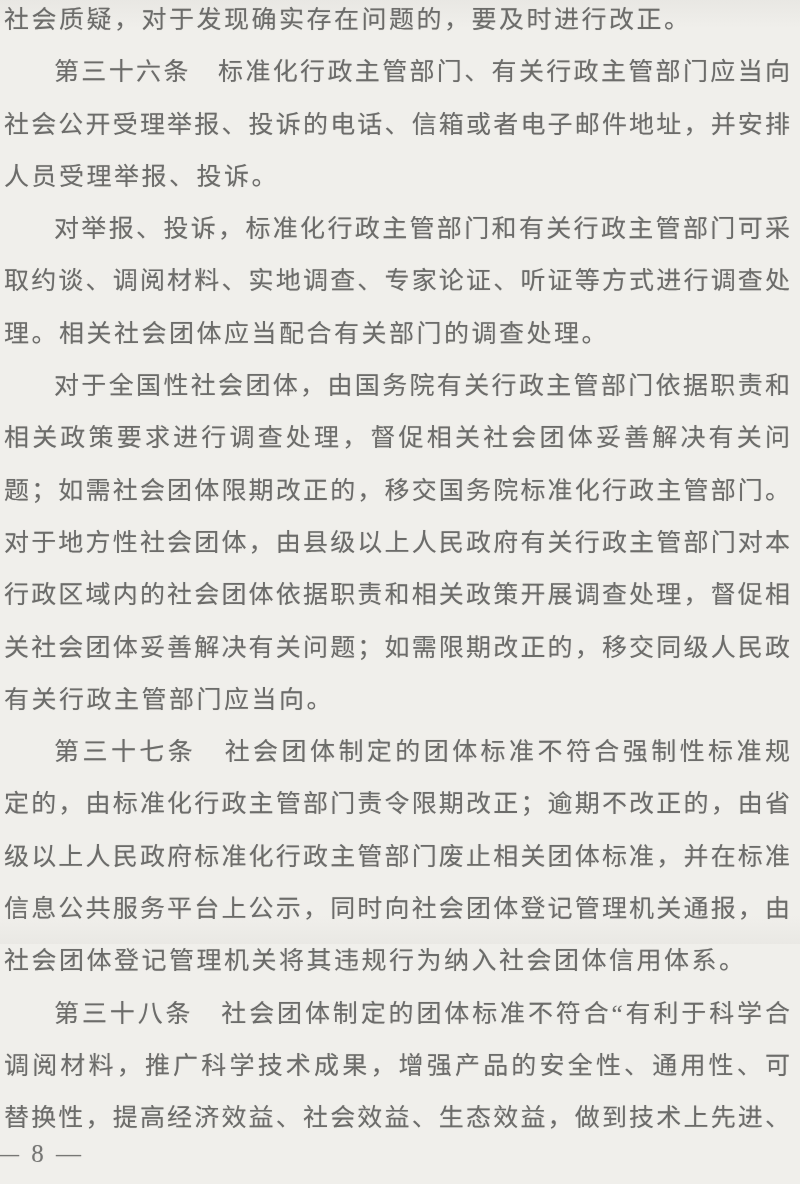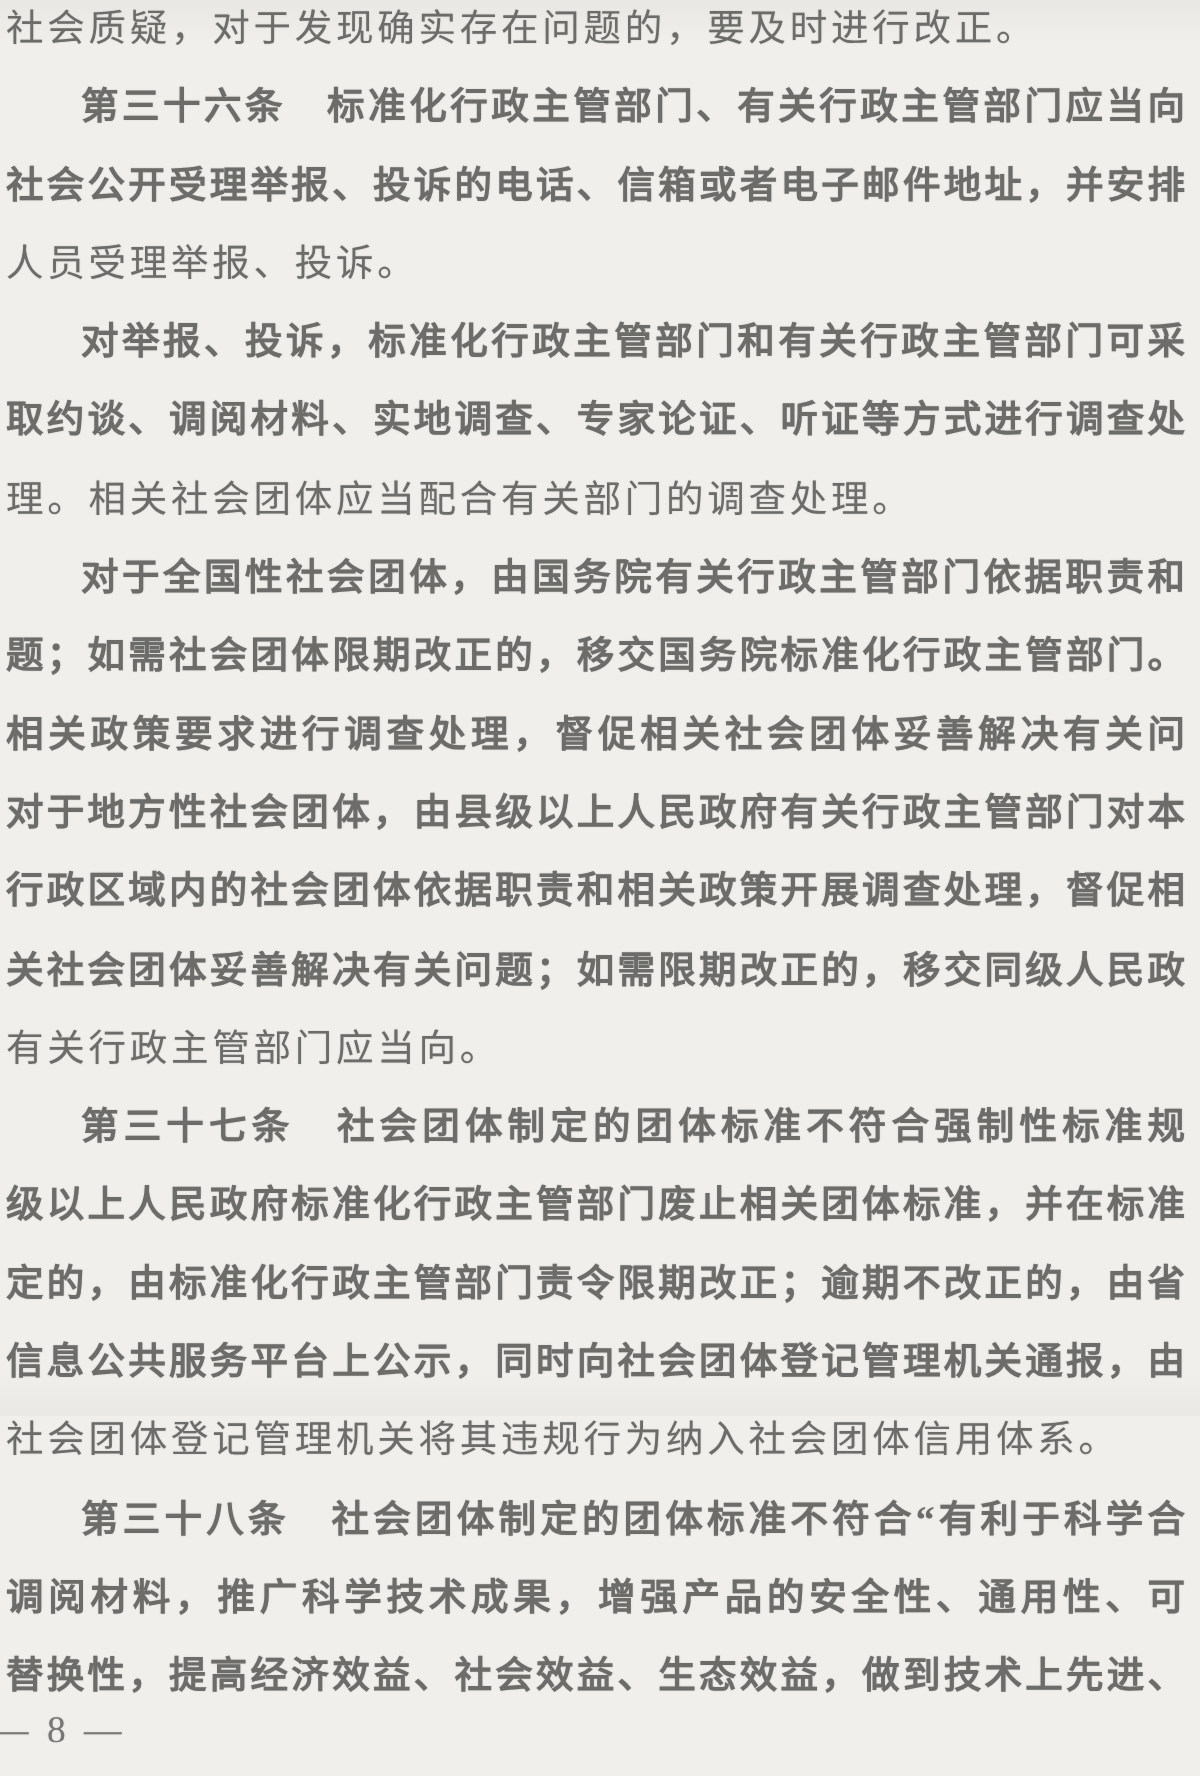--- a/index.html
+++ b/index.html
@@ -34,21 +34,20 @@
     font-size: 25px;
     color: #6c6c6a;
     white-space: normal;
     overflow: hidden;
     text-shadow: 0 0 1px rgba(108,108,106,0.35);
   }
   
   .fill {
     text-align: justify;
     text-align-last: justify;
-    font-weight: bold;
   }
   
   .end {
     letter-spacing: 2.5px;
     text-align: left;
   }
   
   .indent {
     text-indent: 50px;
   }
@@ -69,29 +68,29 @@
 <div class="page">
   <div class="text-block">
     <div class="line end">社会质疑，对于发现确实存在问题的，要及时进行改正。</div>
     <div class="line indent fill">第三十六条　标准化行政主管部门、有关行政主管部门应当向</div>
     <div class="line fill">社会公开受理举报、投诉的电话、信箱或者电子邮件地址，并安排</div>
     <div class="line end">人员受理举报、投诉。</div>
     <div class="line indent fill">对举报、投诉，标准化行政主管部门和有关行政主管部门可采</div>
     <div class="line fill">取约谈、调阅材料、实地调查、专家论证、听证等方式进行调查处</div>
     <div class="line end">理。相关社会团体应当配合有关部门的调查处理。</div>
     <div class="line indent fill">对于全国性社会团体，由国务院有关行政主管部门依据职责和</div>
+    <div class="line fill">相关政策要求进行调查处理，督促相关社会团体妥善解决有关问</div>
     <div class="line fill">题；如需社会团体限期改正的，移交国务院标准化行政主管部门。</div>
-    <div class="line fill">相关政策要求进行调查处理，督促相关社会团体妥善解决有关问</div>
     <div class="line fill">对于地方性社会团体，由县级以上人民政府有关行政主管部门对本</div>
     <div class="line fill">行政区域内的社会团体依据职责和相关政策开展调查处理，督促相</div>
     <div class="line fill">关社会团体妥善解决有关问题；如需限期改正的，移交同级人民政</div>
     <div class="line end">有关行政主管部门应当向。</div>
     <div class="line indent fill">第三十七条　社会团体制定的团体标准不符合强制性标准规</div>
+    <div class="line fill">定的，由标准化行政主管部门责令限期改正；逾期不改正的，由省</div>
     <div class="line fill">级以上人民政府标准化行政主管部门废止相关团体标准，并在标准</div>
-    <div class="line fill">定的，由标准化行政主管部门责令限期改正；逾期不改正的，由省</div>
     <div class="line fill">信息公共服务平台上公示，同时向社会团体登记管理机关通报，由</div>
     <div class="line end">社会团体登记管理机关将其违规行为纳入社会团体信用体系。</div>
     <div class="line indent fill">第三十八条　社会团体制定的团体标准不符合“有利于科学合</div>
     <div class="line fill">调阅材料，推广科学技术成果，增强产品的安全性、通用性、可</div>
     <div class="line fill">替换性，提高经济效益、社会效益、生态效益，做到技术上先进、</div>
   </div>
 
   <div class="footer">— 8 —</div>
 </div>
 

